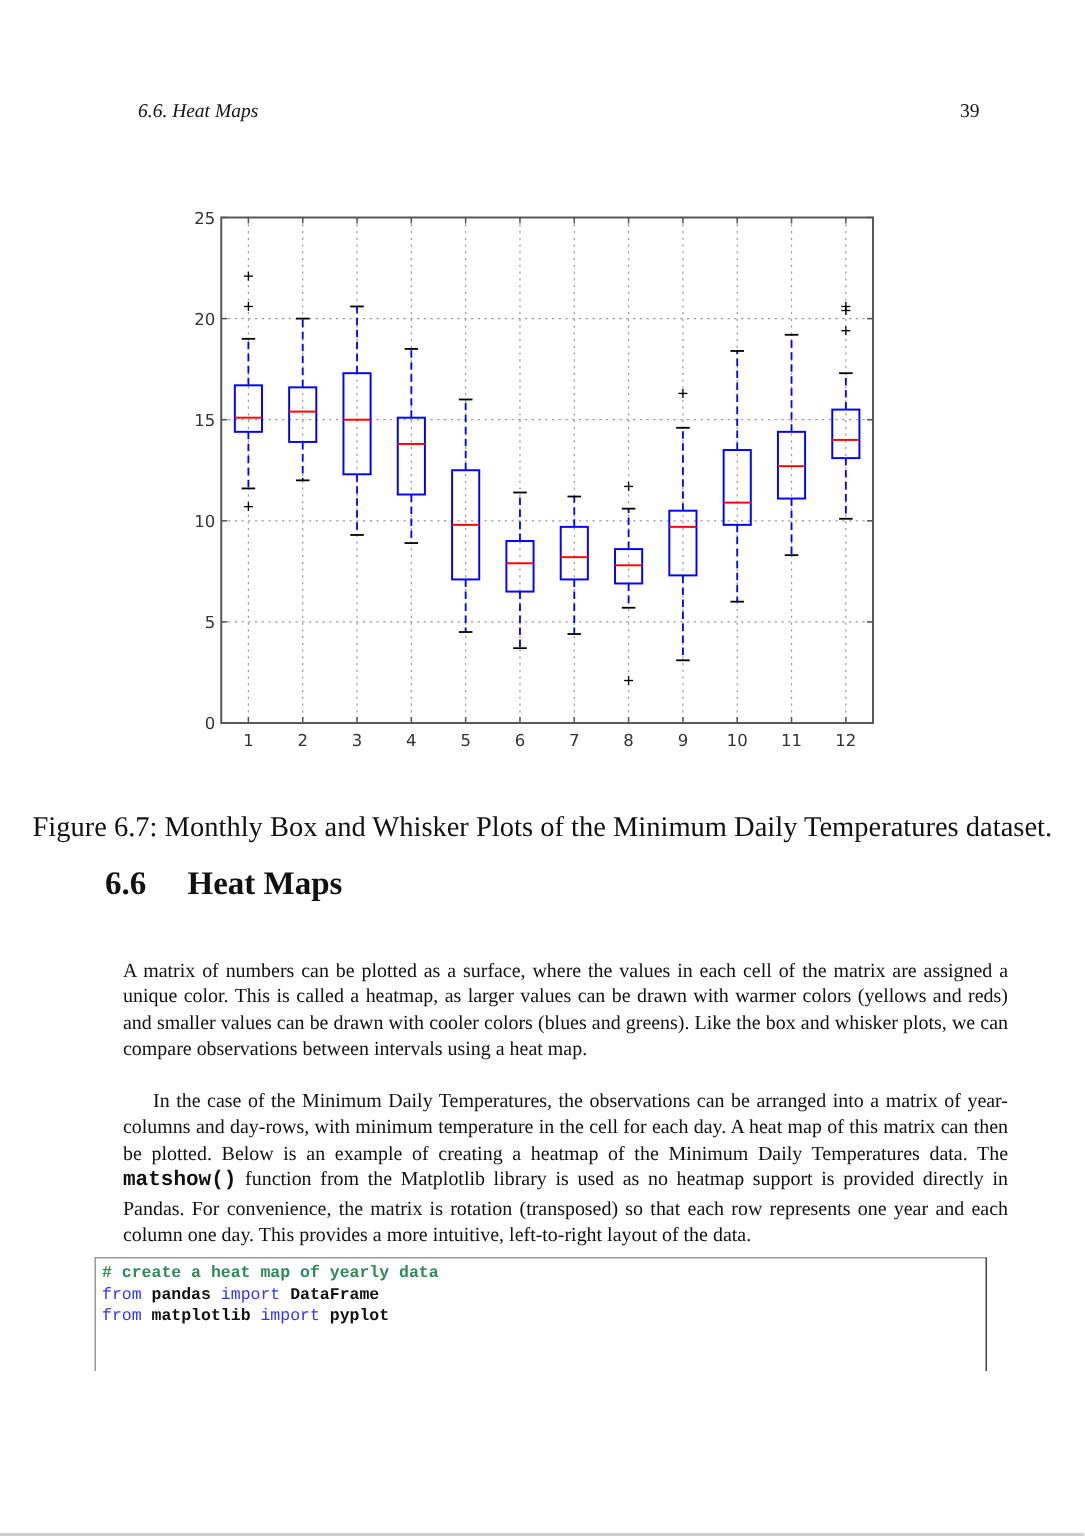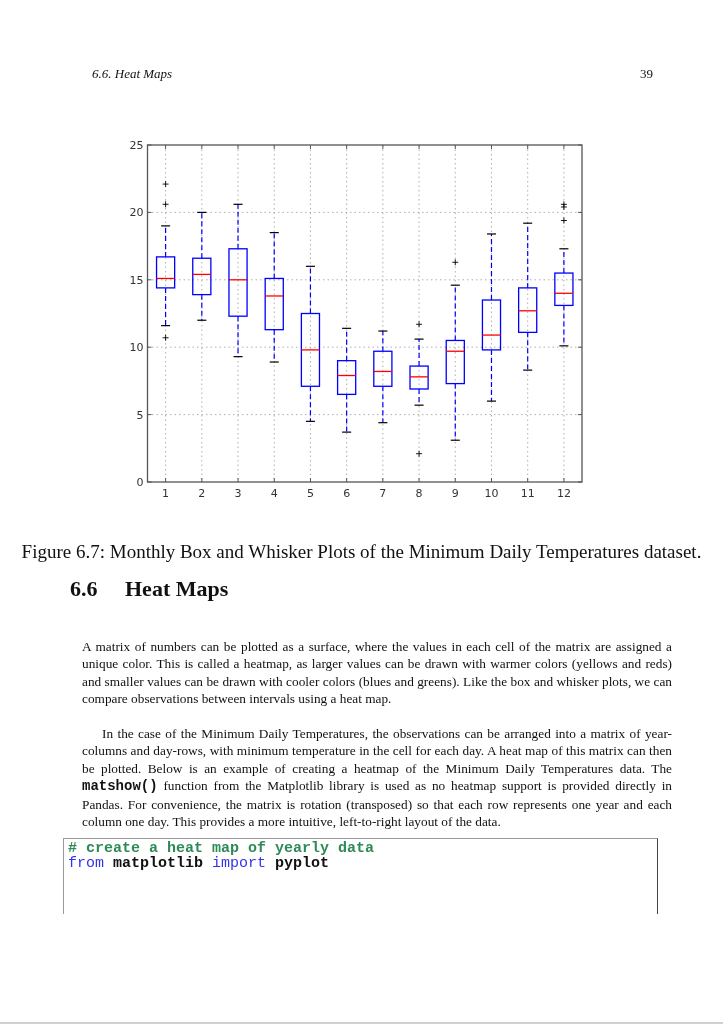--- a/index.html
+++ b/index.html
@@ -15,21 +15,21 @@
   .section-heading { position: absolute; left: 66px; top: 572px; font-weight: bold;
          font-family: Liberation Serif, serif; font-size: 22px; margin: 4px; }
   .section-heading .num { display: inline-block; width: 55px; }
   .body-text { position: absolute; left: 66px; width: 590px; font-family: "Liberation Serif", serif;
          font-size: 13.3px; line-height: 17.4px; text-align: justify; margin: 16px; }
   .p1 { top: 622px; }
   .p2 { top: 709px; text-indent: 20px; }
   .mono { font-family: "Liberation Mono", monospace; font-weight: bold; font-size: 14px; }
   .code-block { position: absolute; left: 63px; top: 838px; width: 595px; height: 76px;
          border-left: 1px solid #999; border-right: 1px solid #444; border-top: 1px solid #999;
-         font-family: "Liberation Mono", monospace; font-size: 15px; line-height: 14.5px;
+         font-family: "Liberation Mono", monospace; font-size: 11px; line-height: 14.5px;
          padding: 3px 0 0 4px; box-sizing: border-box; }
   .code-line { white-space: pre; color: #111; }
   .tok-comment { color: #2e8b57; font-weight: bold; }
   .tok-kw { color: #3333ee; }
   .tok-name { color: #111; font-weight: bold; }
   .bottom-rule { position: absolute; left: 0; width: 723px; top: 1022px; height: 2px; background: #d0d0d0; }
   svg text { font-family: "DejaVu Sans", sans-serif; }
 </style>
 </head>
 <body>
@@ -253,16 +253,17 @@
 
 <div class="caption">Figure 6.7: Monthly Box and Whisker Plots of the Minimum Daily Temperatures dataset.</div>
 
 <h2 class="section-heading"><span class="num">6.6</span><span>Heat Maps</span></h2>
 
 <p class="body-text p1">A matrix of numbers can be plotted as a surface, where the values in each cell of the matrix are assigned a unique color. This is called a heatmap, as larger values can be drawn with warmer colors (yellows and reds) and smaller values can be drawn with cooler colors (blues and greens). Like the box and whisker plots, we can compare observations between intervals using a heat map.</p>
 <p class="body-text p2"><span>In the case of the Minimum Daily Temperatures, the observations can be arranged into a matrix of year-columns and day-rows, with minimum temperature in the cell for each day. A heat map of this matrix can then be plotted. Below is an example of creating a heatmap of the Minimum Daily Temperatures data. The </span><span class="mono">matshow()</span><span> function from the Matplotlib library is used as no heatmap support is provided directly in Pandas. For convenience, the matrix is rotation (transposed) so that each row represents one year and each column one day. This provides a more intuitive, left-to-right layout of the data.</span></p>
 
 <div class="code-block" id="code-block">
     <div class="code-line"><span class="tok-comment"># create a heat map of yearly data</span></div>
+    <div class="code-line"><span class="tok-kw">from</span><span class="tok-name"> pandas </span><span class="tok-kw">import</span><span class="tok-name"> DataFrame</span></div>
     <div class="code-line"><span class="tok-kw">from</span><span class="tok-name"> matplotlib </span><span class="tok-kw">import</span><span class="tok-name"> pyplot</span></div>
   </div>
 
 <div class="bottom-rule"></div>
 
 </body></html>

